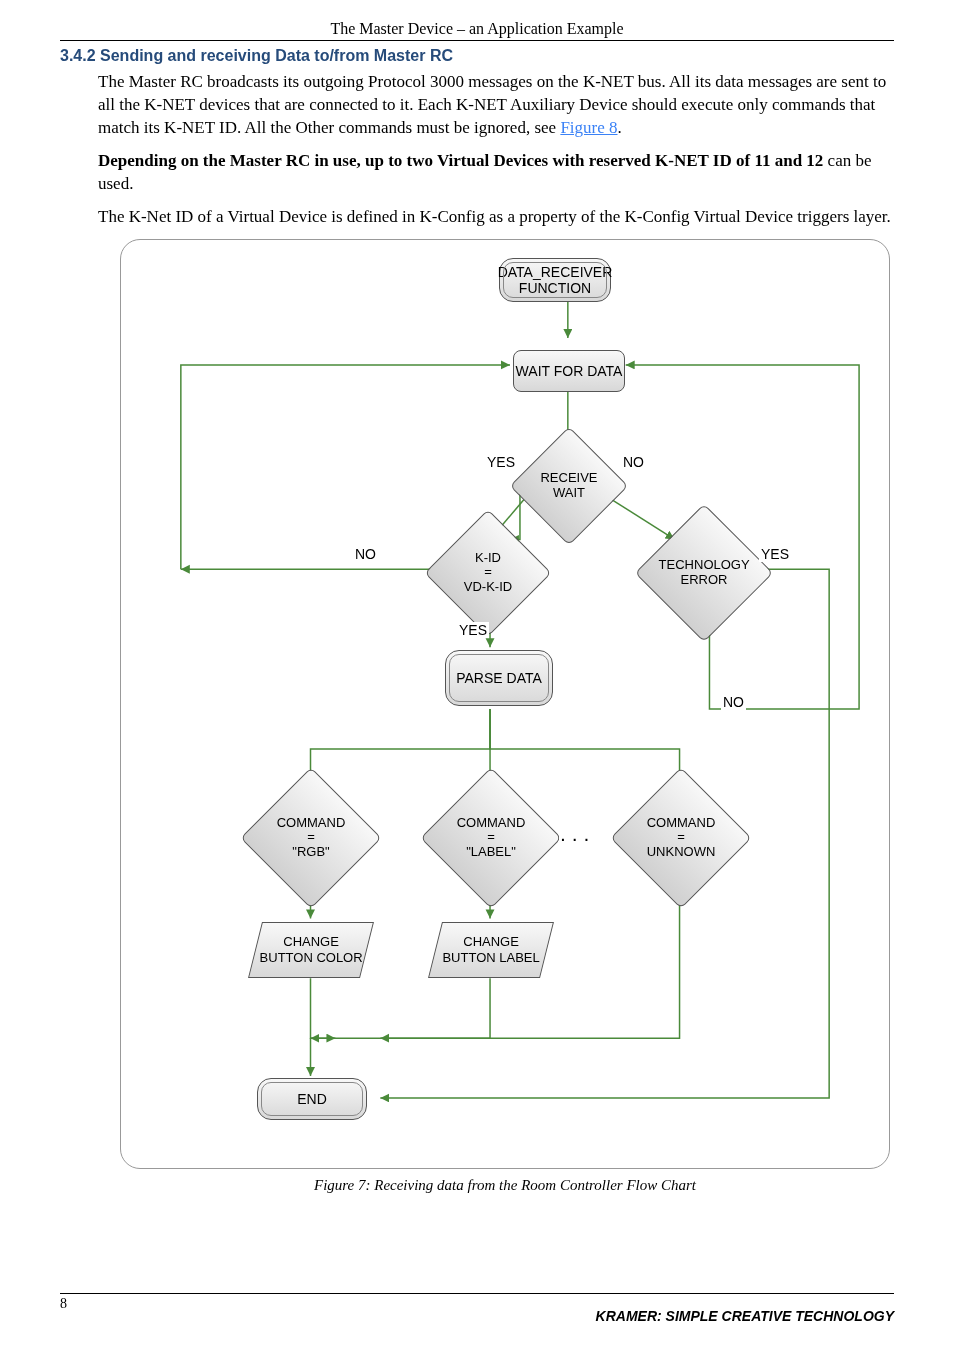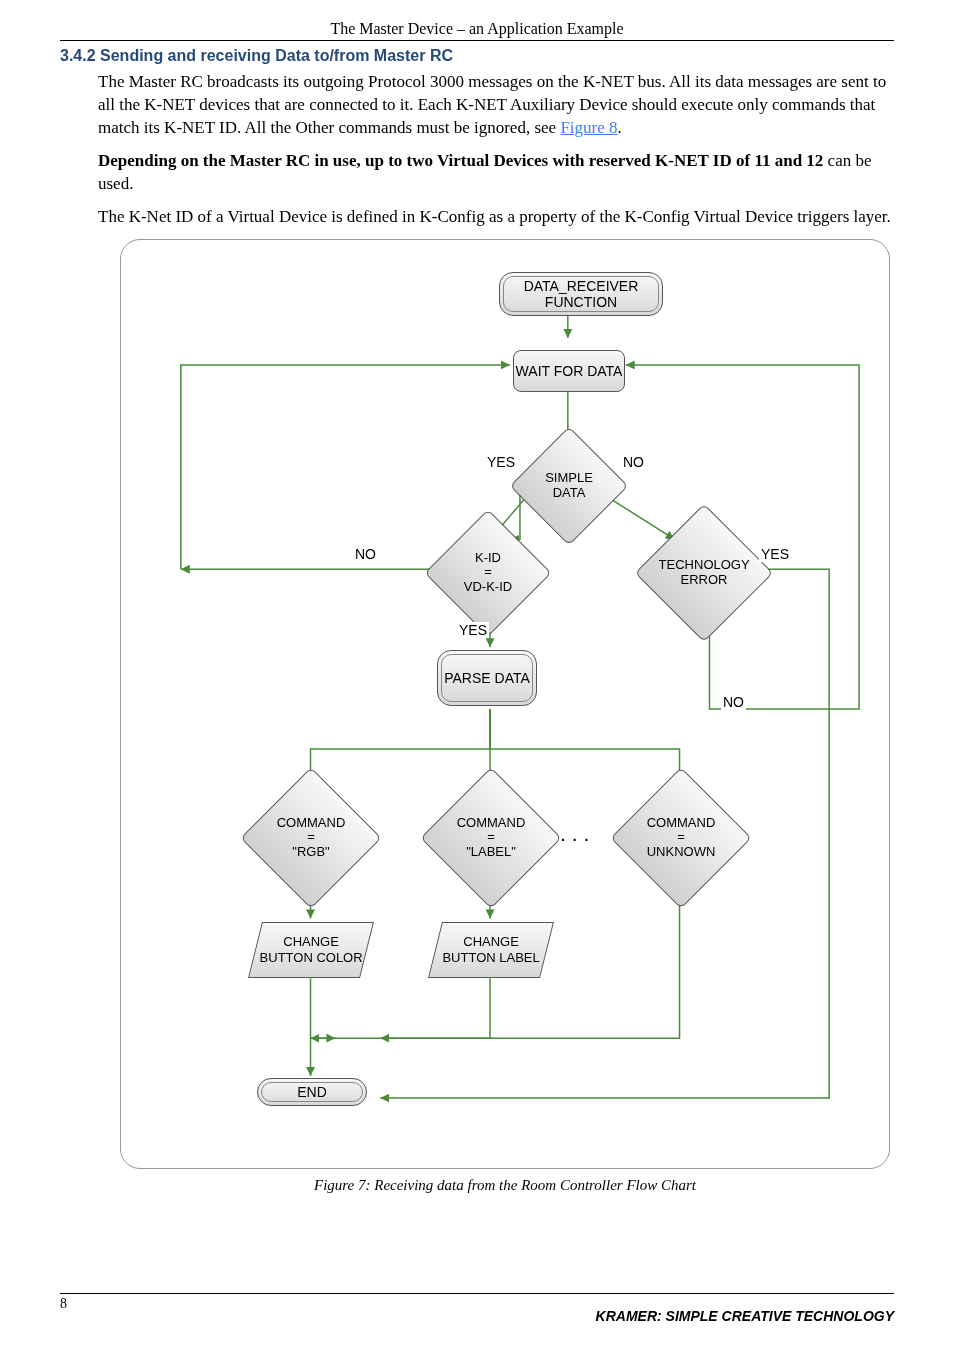--- a/index.html
+++ b/index.html
@@ -210,52 +210,52 @@
 
         <path d="M560,640 L560,800 L260,800" marker-end=""></path>
 
         <path d="M190,740 L190,800 L215,800" marker-end=""></path>
         <path d="M190,800 L190,838"></path>
 
         <path d="M370,740 L370,800 L190,800" marker-end=""></path>
       </g>
     </svg>
 
-    <div class="shape terminator" style="left:378px;top:32px;width:164px;height:44px">
+    <div class="shape terminator" style="left:378px;top:18px;width:112px;height:44px">
       <span>DATA_RECEIVER FUNCTION</span>
     </div>
 
     <div class="shape process" style="left:392px;top:110px;width:112px;height:42px">
       <span>WAIT FOR DATA</span>
     </div>
 
     <div class="diamond-wrap" style="left:406px;top:204px;width:84px;height:84px">
       <div class="diamond"></div>
-      <div class="diamond-label">SIMPLE DATA</div>
+      <div class="diamond-label">RECEIVE WAIT</div>
     </div>
     <div class="edge-label" style="left:364px;top:214px">YES</div>
     <div class="edge-label" style="left:500px;top:214px">NO</div>
 
     <div class="diamond-wrap" style="left:322px;top:288px;width:90px;height:90px">
       <div class="diamond"></div>
       <div class="diamond-label" style="white-space:pre-line">K-ID
 =
 VD-K-ID</div>
     </div>
     <div class="edge-label" style="left:232px;top:306px">NO</div>
     <div class="edge-label" style="left:336px;top:382px">YES</div>
 
     <div class="diamond-wrap" style="left:534px;top:284px;width:98px;height:98px">
       <div class="diamond"></div>
       <div class="diamond-label">TECHNOLOGY ERROR</div>
     </div>
     <div class="edge-label" style="left:638px;top:306px">YES</div>
     <div class="edge-label" style="left:600px;top:454px">NO</div>
 
-    <div class="shape terminator" style="left:316px;top:410px;width:100px;height:56px">
+    <div class="shape terminator" style="left:324px;top:410px;width:108px;height:56px">
       <span>PARSE DATA</span>
     </div>
 
     <div class="diamond-wrap" style="left:140px;top:548px;width:100px;height:100px">
       <div class="diamond"></div>
       <div class="diamond-label" style="white-space:pre-line">COMMAND
 =
 "RGB"</div>
     </div>
 
@@ -276,21 +276,21 @@
     </div>
 
     <div class="shape pgram" style="left:134px;top:682px;width:112px;height:56px">
       <div class="pgram-label">CHANGE BUTTON COLOR</div>
     </div>
 
     <div class="shape pgram" style="left:314px;top:682px;width:112px;height:56px">
       <div class="pgram-label">CHANGE BUTTON LABEL</div>
     </div>
 
-    <div class="shape terminator" style="left:136px;top:838px;width:110px;height:28px">
+    <div class="shape terminator" style="left:136px;top:838px;width:110px;height:42px">
       <span>END</span>
     </div>
 
   </div>
   <div class="figure-caption">Figure 7: Receiving data from the Room Controller Flow Chart</div>
 </div>
 
 <div class="footer">
   <span>8</span>
   <span class="right">KRAMER:  SIMPLE CREATIVE TECHNOLOGY</span>

